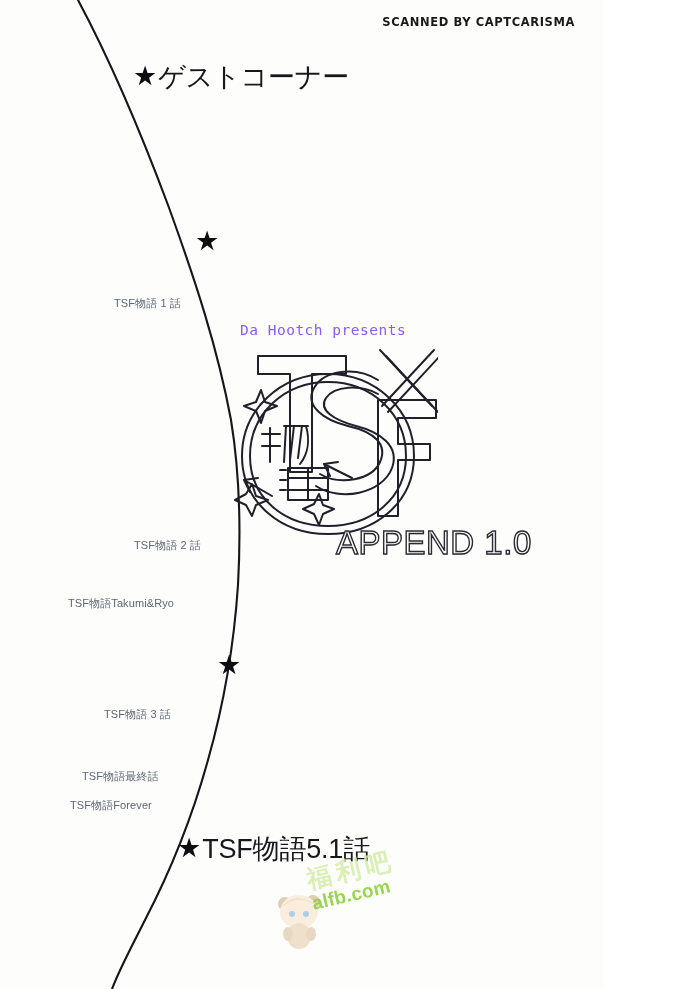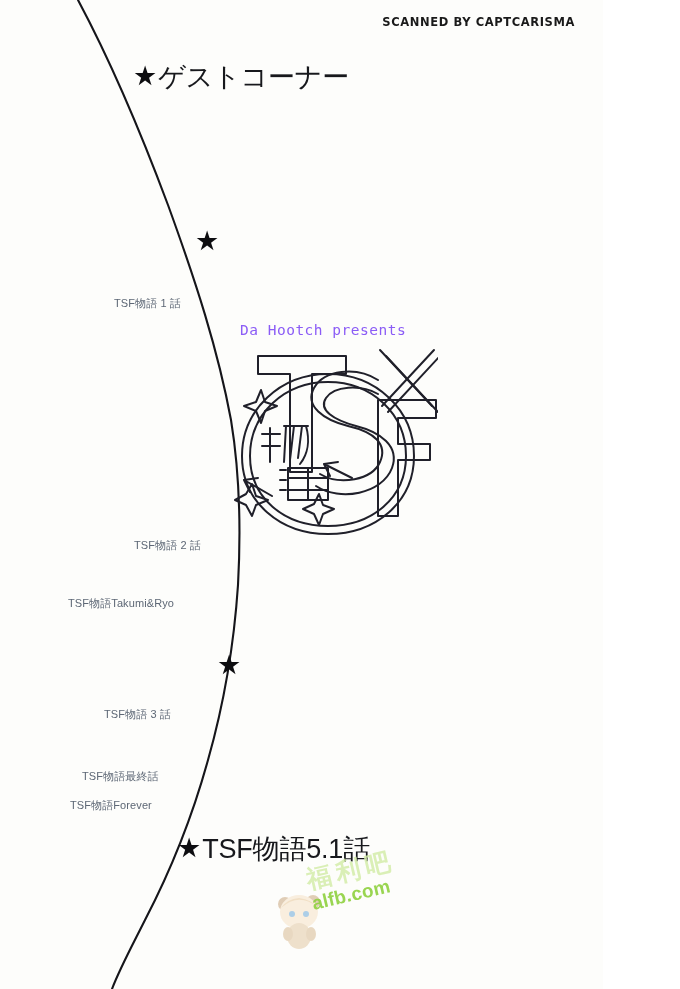--- a/index.html
+++ b/index.html
@@ -245,20 +245,21 @@
         <path d="M 28 58 L 33 46 L 37 58 L 49 62 L 37 67 L 33 79 L 28 67 L 16 62 Z"></path>
         <path d="M 18 150 L 24 140 L 28 152 L 40 156 L 28 161 L 24 172 L 18 161 L 7 156 Z"></path>
         <path d="M 86 160 L 91 150 L 95 161 L 106 165 L 95 170 L 91 181 L 86 170 L 75 165 Z"></path>
 
         <path d="M 16 136 L 44 152 M 16 136 L 30 134 M 16 136 L 22 148"></path>
         <path d="M 96 120 L 124 134 M 96 120 L 110 118 M 96 120 L 102 132"></path>
       </g>
     </svg>
   </div>
 
+  <div class="append">APPEND 1.0</div>
 
   <div class="watermark">
     <svg class="wm-chibi" viewBox="0 0 56 62" xmlns="http://www.w3.org/2000/svg">
       <circle cx="13" cy="16" r="7" fill="#c9a77e"></circle>
       <circle cx="41" cy="14" r="7" fill="#c9a77e"></circle>
       <ellipse cx="27" cy="24" rx="19" ry="17" fill="#f6e3c8"></ellipse>
       <path d="M 9 20 Q 27 4 45 19 Q 40 12 27 10 Q 15 11 9 20 Z" fill="#e8c89a"></path>
       <circle cx="20" cy="26" r="3" fill="#6ba8d8"></circle>
       <circle cx="34" cy="26" r="3" fill="#6ba8d8"></circle>
       <ellipse cx="27" cy="48" rx="12" ry="13" fill="#e3c9a5"></ellipse>

